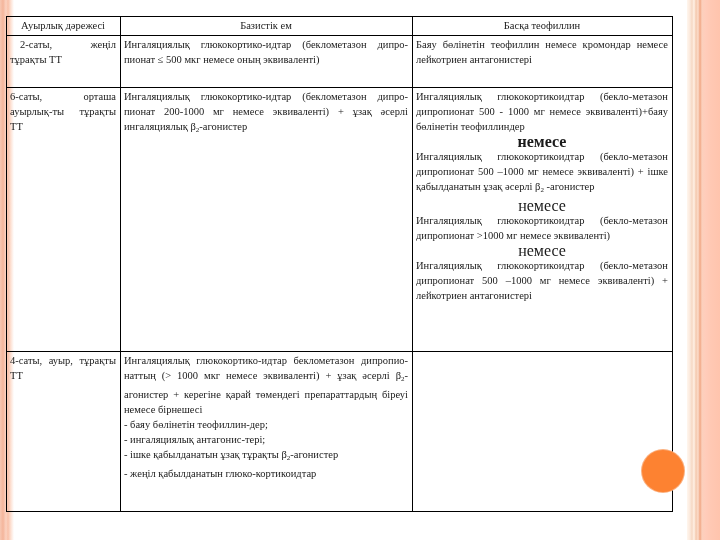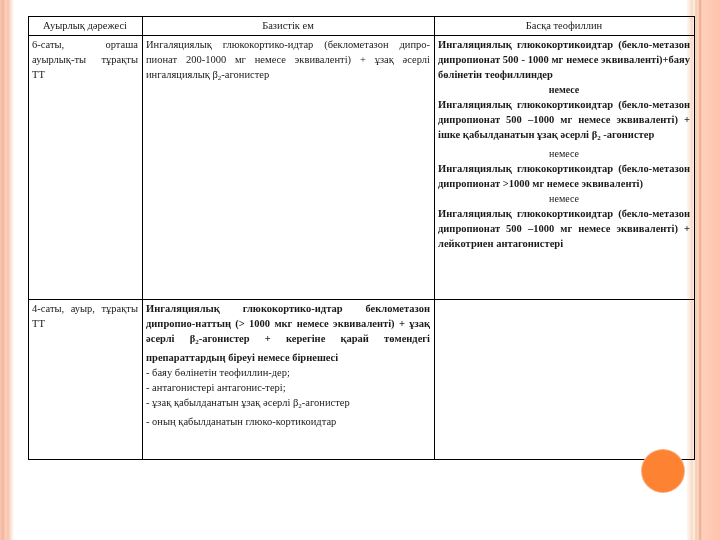--- a/index.html
+++ b/index.html
@@ -13,33 +13,33 @@
     position:absolute; left:0; top:0; width:14px; height:540px;
     background: linear-gradient(to right, #f7c8b3 0px, #f4b59b 3px, #fbd3c2 6px, #f9c1a9 8px, #fde3d6 11px, #ffffff 14px);
   }
   .stripe-right {
     position:absolute; right:0; top:0; width:33px; height:540px;
     background: linear-gradient(to right,
       #fff6ee 0px, #fbe9dc 3px, #f6d8c4 5px, #fff1e6 7px, #f4c8ad 9px,
       #fbdccb 11px, #f1a784 13px, #fbd0bd 15px, #ffcdbb 18px, #ffc8b3 24px, #ffc4ad 33px);
   }
   table.main {
-    position:absolute; left:28px; top:16px; width:666px;
+    position:absolute; left:6px; top:16px; width:666px;
     border-collapse:collapse; table-layout:fixed;
     font-size:10.5px; line-height:15px;padding-left:24px;
   }
   table.main td, table.main th {
     border:1px solid #000; vertical-align:top; padding:1px 4px 1px 3px;
     font-weight:normal;
   }
   table.main th { text-align:center; height:16px; }
-  .just { text-align:justify; text-align-last:left;font-weight:bold; }
+  .just { text-align:justify; text-align-last:left; }
   .center { text-align:center; }
   .indent { text-indent:10px; }
-  .or-sep { text-align:center; font-weight:bold; font-size:10px; }
+  .or-sep { text-align:center; font-weight:bold; font-size:16px; }
   .or-sep.plain { font-weight:normal; }
   .dash { display:inline-block; width:20px; border-top:1px solid #000; margin-top:10px; }
   sub { font-size:7px; vertical-align:-2px; }
   .circle {
     position:absolute; left:642px; top:450px; width:42px; height:42px;
     border-radius:50%; background:#fd8231; box-shadow:0 0 0 1px #fbb07f;
   }
   .r1 { height:26px; }
   .r2 { height:52px; }
   .r3 { height:264px; }
@@ -58,40 +58,45 @@
     <col style="width:260px">
   </colgroup>
   <thead>
     <tr>
       <th>Ауырлық дәрежесі</th>
       <th>Базистік ем</th>
       <th>Басқа теофиллин</th>
     </tr>
   </thead>
   <tbody>
+    <tr class="r2">
+      <td class="just indent">2-саты, жеңіл тұрақты ТТ</td>
+      <td class="just">Ингаляциялық глюкокортико-идтар (беклометазон дипро-пионат ≤ 500 мкг немесе оның эквиваленті)</td>
+      <td class="just">Баяу бөлінетін теофиллин немесе кромондар немесе лейкотриен антагонистері</td>
+    </tr>
     <tr class="r3">
       <td class="just">6-саты, орташа ауырлық-ты тұрақты ТТ</td>
       <td class="just"><span>Ингаляциялық глюкокортико-идтар (беклометазон дипро-пионат 200-1000 мг немесе эквиваленті) + ұзақ әсерлі ингаляциялық β</span><sub>2</sub><span>-агонистер</span></td>
       <td>
         <div class="just">Ингаляциялық глюкокортикоидтар (бекло-метазон дипропионат 500 - 1000 мг немесе эквиваленті)+баяу бөлінетін теофиллиндер</div>
         <div class="or-sep">немесе</div>
         <div class="just"><span>Ингаляциялық глюкокортикоидтар (бекло-метазон дипропионат 500 –1000 мг немесе эквиваленті) + ішке қабылданатын ұзақ әсерлі β</span><sub>2</sub><span> -агонистер</span></div>
         <div class="or-sep plain">немесе</div>
         <div class="just">Ингаляциялық глюкокортикоидтар (бекло-метазон дипропионат &gt;1000 мг немесе эквиваленті)</div>
         <div class="or-sep plain">немесе</div>
         <div class="just">Ингаляциялық глюкокортикоидтар (бекло-метазон дипропионат 500 –1000 мг немесе эквиваленті) + лейкотриен антагонистері</div>
       </td>
     </tr>
     <tr class="r4">
       <td class="just">4-саты, ауыр, тұрақты ТТ</td>
       <td>
         <div class="just"><span>Ингаляциялық глюкокортико-идтар беклометазон дипропио-наттың (&gt; 1000 мкг немесе эквиваленті) + ұзақ әсерлі β</span><sub>2</sub><span>-агонистер + керегіне қарай төмендегі препараттардың біреуі немесе бірнешесі</span></div>
         <div>- баяу бөлінетін теофиллин-дер;</div>
-        <div>- антагонистері антагонис-тері;</div>
-        <div><span>- ұзақ қабылданатын ұзақ әсерлі β</span><sub>2</sub><span>-агонистер</span></div>
-        <div>- оның қабылданатын глюко-кортикоидтар</div>
+        <div>- ингаляциялық антагонис-тері;</div>
+        <div><span>- ішке қабылданатын ұзақ тұрақты β</span><sub>2</sub><span>-агонистер</span></div>
+        <div>- жеңіл қабылданатын глюко-кортикоидтар</div>
       </td>
       <td></td>
     </tr>
   </tbody>
 </table>
 
 <div class="circle"></div>
 
 </body></html>

